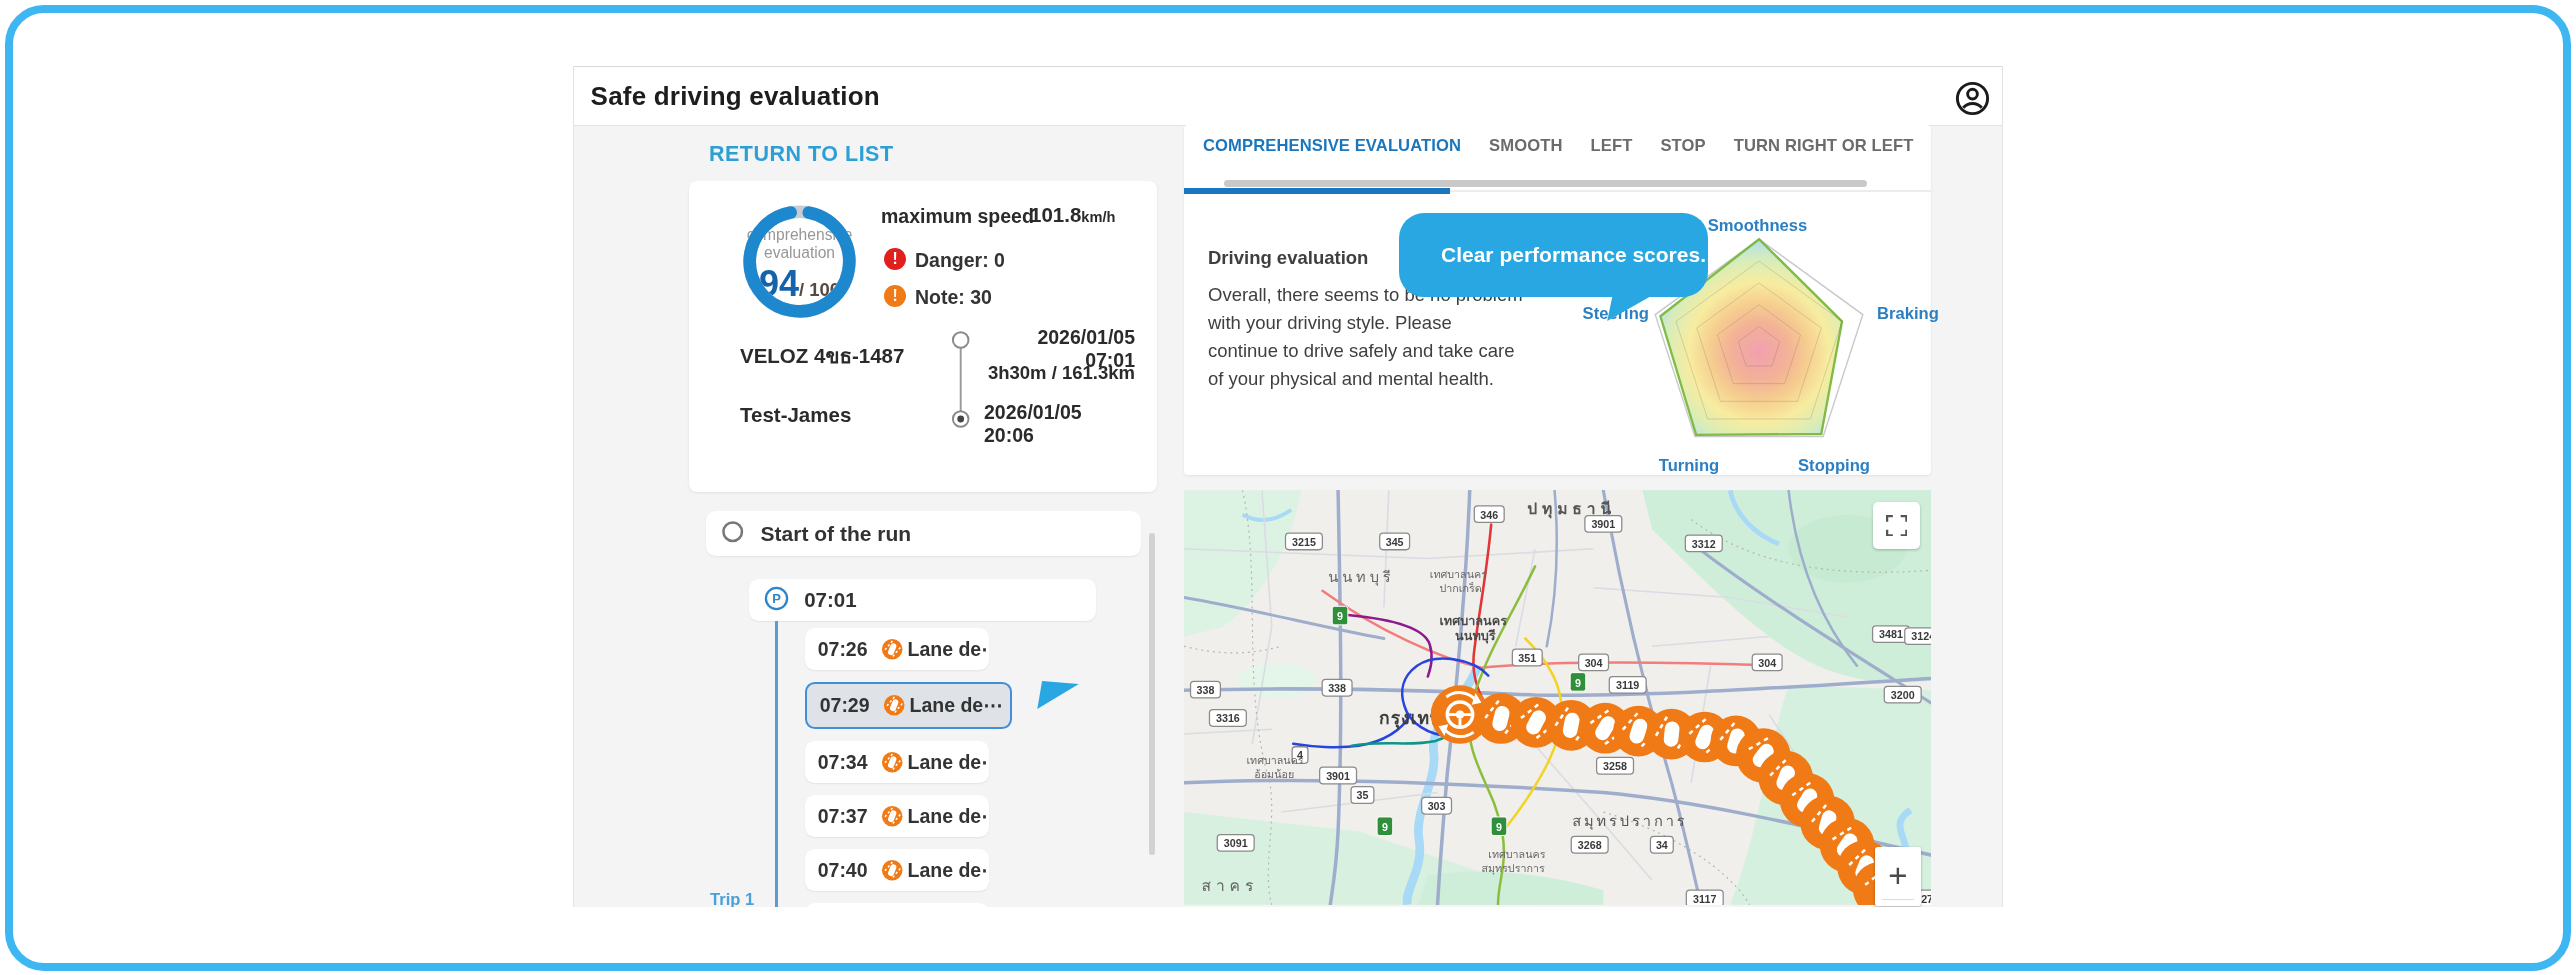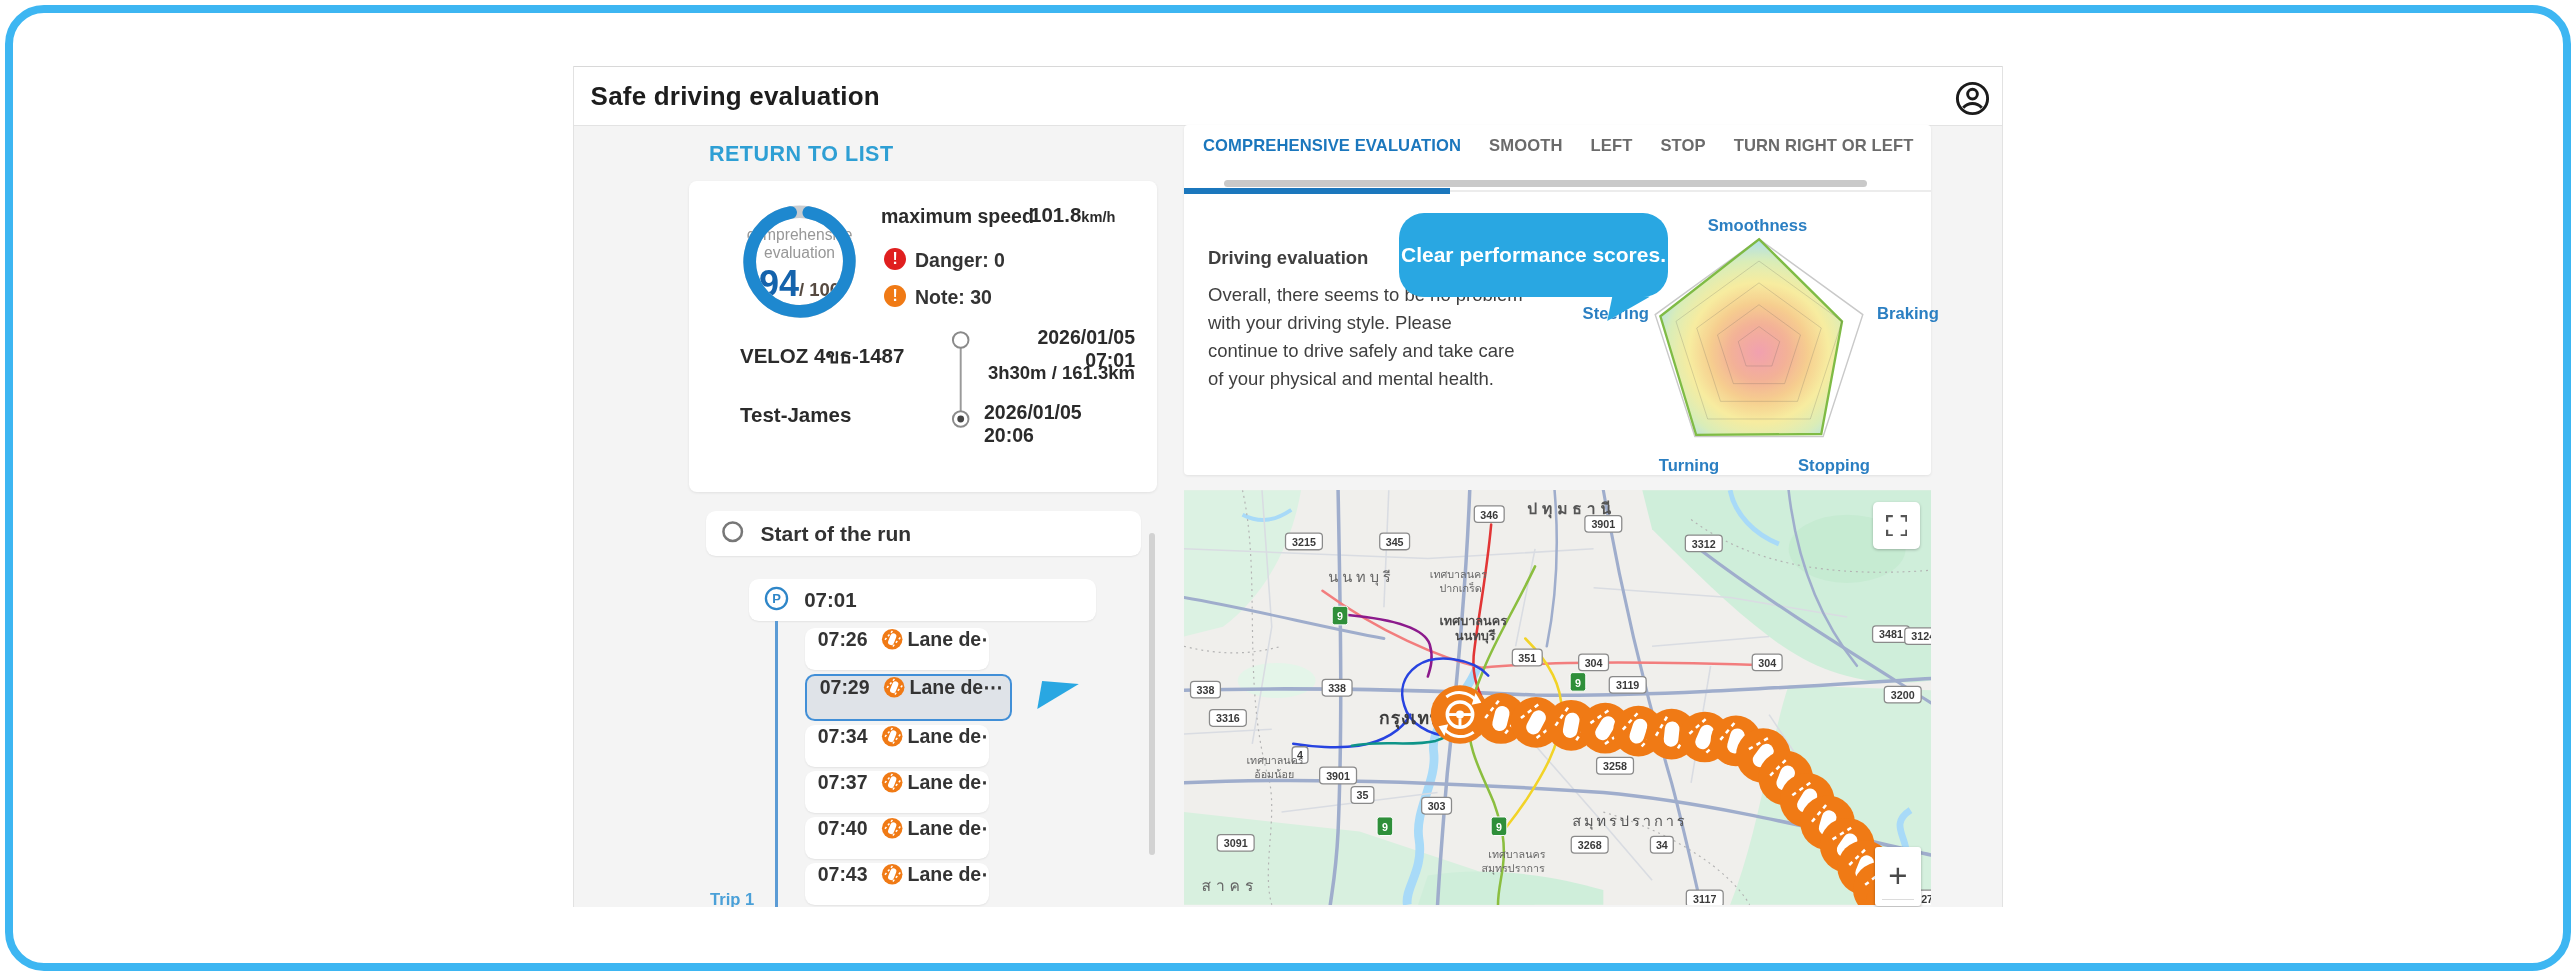--- a/index.html
+++ b/index.html
@@ -49,22 +49,22 @@
   .row{background:#fff;border-radius:9.8px;box-shadow:0 1px 2px rgba(0,0,0,.07);
        display:flex;align-items:center;cursor:pointer;}
   .start-row{left:132px;top:445px;width:435px;height:45px;}
   .start-row .ic{margin:0 16.6px 0 14.6px;}
   .start-label{font-size:21px;font-weight:600;color:#333;}
   .trip-row{left:175px;top:513px;width:347px;height:42px;}
   .trip-row .ic{margin:0 15.6px 0 14.6px;}
   .trip-time{font-size:20.5px;font-weight:600;color:#333;}
   .vline{left:201px;top:555px;width:2.9px;height:286px;background:#5b9bd5;}
   .incidents{left:231px;top:562px;width:224px;}
-  .inc-row{width:184px;height:42px;margin-bottom:4px;background:#fff;border-radius:9.8px;
-           box-shadow:0 1px 2px rgba(0,0,0,.07);display:flex;align-items:flex-start;cursor:pointer;}
+  .inc-row{width:184px;height:42px;margin-bottom:12px;background:#fff;border-radius:9.8px;
+           box-shadow:0 1px 2px rgba(0,0,0,.07);display:flex;align-items:center;cursor:pointer;}
   .inc-row.sel{width:203px;height:43px;background:#dfe3e8;border:2.9px solid #418fd7;box-shadow:none;}
   .inc-time{margin-left:12.7px;font-size:19.5px;font-weight:600;color:#333;}
   .inc-ic{margin:0 3.9px 0 13.7px;display:flex;}
   .inc-label{font-size:19.5px;font-weight:600;color:#333;white-space:nowrap;overflow:hidden;}
   .trip-label{left:136px;top:824px;font-size:16.6px;font-weight:700;color:#4aa0d8;}
   .list-scrollbar{left:575px;top:467px;width:5.9px;height:322px;background:#d2d2d2;border-radius:2.9px;cursor:pointer;}
 
   
   .eval-card{left:610px;top:59px;width:747px;height:350px;border-radius:3.9px;overflow:hidden;}
   .tabs{left:629px;top:70px;width:722px;display:flex;gap:28px;white-space:nowrap;overflow:hidden;}
@@ -78,21 +78,21 @@
 
   .radar-svg{left:994px;top:135px;}
   .radar-label{font-size:16.6px;font-weight:700;color:#2b7fc2;}
   .rl-smooth{left:1086px;top:150px;width:195px;text-align:center;}
   .rl-brake{left:1303px;top:238px;}
   .rl-stop{left:1211px;top:390px;width:98px;text-align:center;}
   .rl-turn{left:1066px;top:390px;width:98px;text-align:center;}
   .rl-steer{left:977px;top:238px;width:98px;text-align:right;}
 
   .bubble{background:#29a7e2;border-radius:25px;color:#fff;font-weight:700;font-size:21px;
-          line-height:28px;text-align:center;display:flex;align-items:center;justify-content:center;z-index:50;}
+          line-height:28px;text-align:center;display:flex;align-items:center;justify-content:center;z-index:50;padding-left:40px;}
   .bubble1{left:825px;top:147px;width:269px;height:84px;}
   .bubble1-tail{left:1029px;top:227px;z-index:49;}
   .bubble2{left:444px;top:537px;width:271px;height:82px;}
   .bubble2-tail{left:460px;top:615px;z-index:49;}
 
   .map{left:610px;top:424px;width:747px;height:415px;overflow:hidden;background:#f0efec;cursor:grab;}
   .map-btn{background:#fff;border-radius:4.9px;box-shadow:0 1px 2.9px rgba(0,0,0,.25);
            display:flex;align-items:center;justify-content:center;cursor:pointer;z-index:20;}
   .fullscreen-btn{left:1299px;top:436px;width:47px;height:47px;}
   .zoomin-btn{left:1301px;top:781px;width:46px;height:59px;flex-direction:column;border-radius:2.9px;

